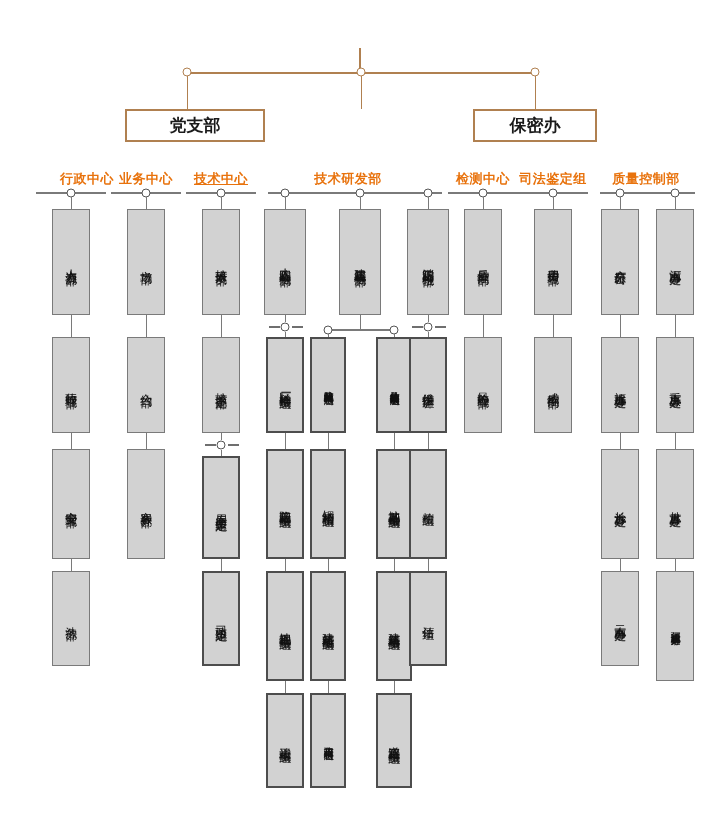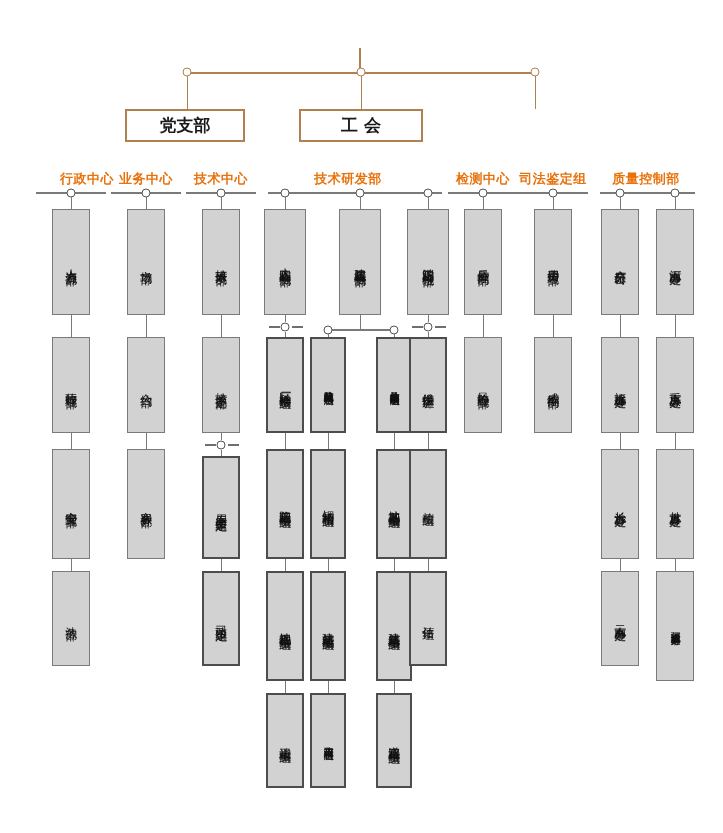--- a/index.html
+++ b/index.html
@@ -29,21 +29,21 @@
   
   .l2-box {
     position: absolute;
     top: 109px; height: 33px;
     border: 2px solid #b08050;
     background: #ffffff;
     display: flex; align-items: center; justify-content: center;
     font-size: 17px; font-weight: bold; color: #1a1a1a;
     box-sizing: border-box;
   }
-  .l2-box.b0 { left: 125px; width: 120px; }
+  .l2-box.b0 { left: 125px; width: 140px; }
   .l2-box.b1 { left: 299px; width: 124px; }
   .l2-box.b2 { left: 473px; width: 124px; }
 
   
   .center-head {
     position: absolute;
     top: 170px;
     font-size: 13px; font-weight: bold; color: #e8720c;
     white-space: nowrap;
     text-align: center;
@@ -110,27 +110,27 @@
   <div class="vline tan" style="left:186.5px; top:72px; height:37px;"></div>
   <div class="vline tan" style="left:360.5px; top:72px; height:37px;"></div>
   <div class="vline tan" style="left:534.5px; top:72px; height:37px;"></div>
   <div class="knob" style="left:187px; top:72px;"></div>
   <div class="knob" style="left:361px; top:72px;"></div>
   <div class="knob" style="left:535px; top:72px;"></div>
 
   <div class="l2-box b0">
     <span>党支部</span>
   </div>
-  <div class="l2-box b1">
-    <span>工  会</span>
+  <div class="l2-box b2">
+    <span>保密办</span>
   </div>
 
   <div class="center-head" style="left:87px;">行政中心</div>
   <div class="center-head" style="left:146px;">业务中心</div>
-  <div class="center-head" style="left:221px;">技术中心</div>
+  <div class="center-head" style="left:221px;text-decoration:underline;">技术中心</div>
   <div class="center-head" style="left:348px;">技术研发部</div>
   <div class="center-head" style="left:483px;">检测中心</div>
   <div class="center-head" style="left:553px;">司法鉴定组</div>
   <div class="center-head" style="left:646px;">质量控制部</div>
 
   <div class="hline" style="left:36px; top:192px; width:70px;"></div>
   <div class="knob gray" style="left:71px; top:192.5px;"></div>
   <div class="vline" style="left:70.5px; top:197px; height:12px;"></div>
 
   <div class="hline" style="left:111px; top:192px; width:70px;"></div>

